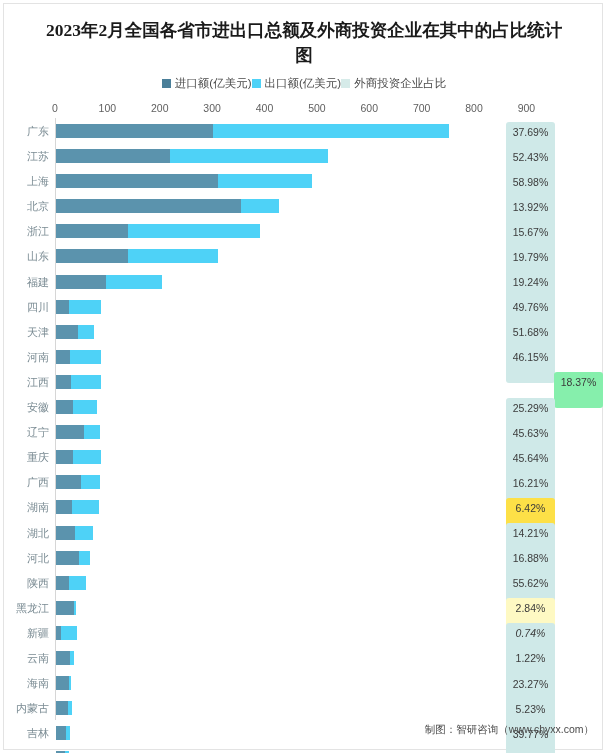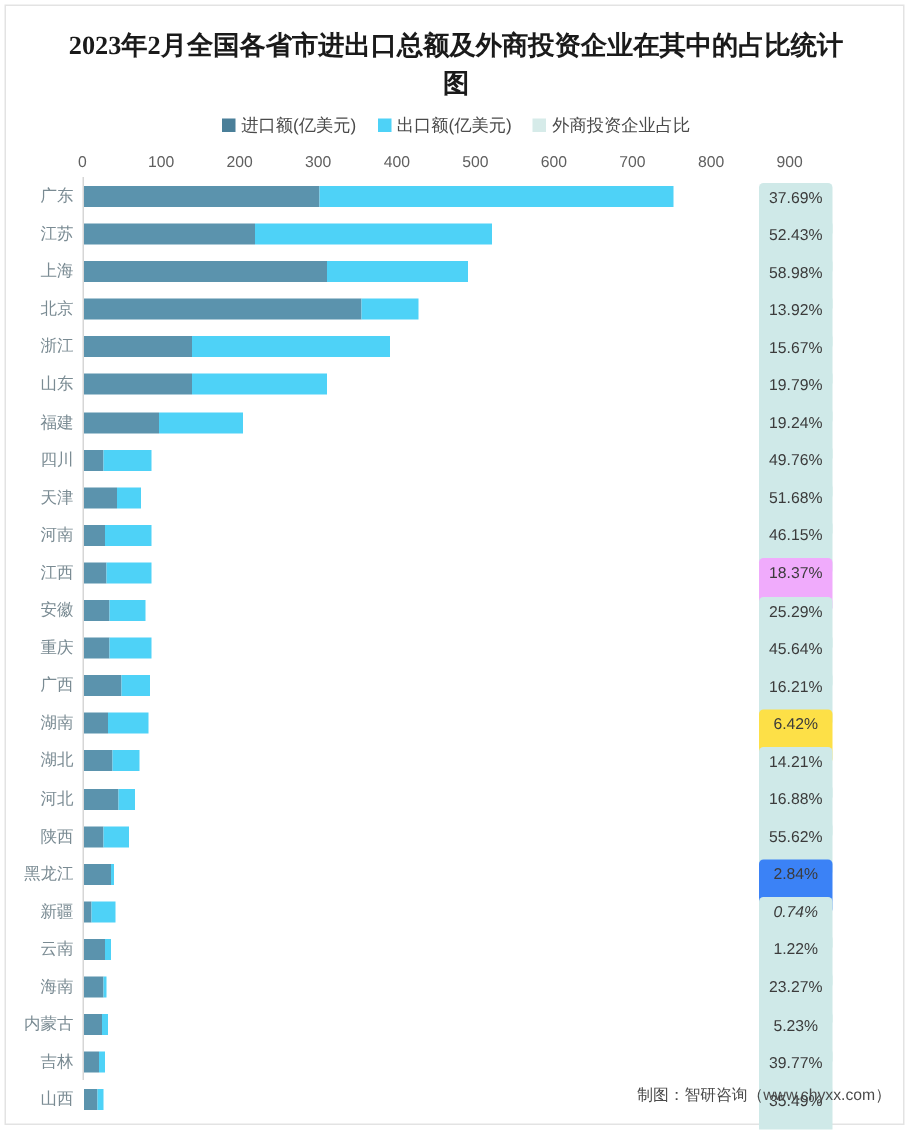--- a/index.html
+++ b/index.html
@@ -27,21 +27,20 @@
     font-size:17.5px;
     line-height:25px;
     color:#1a1a1a;
     letter-spacing:0px;
     padding:0 40px;
   }
   
   #legend {
     position:absolute; top:72px; left:0; width:600px;
     display:flex; justify-content:center; align-items:center;
-    gap:14px;
     font-size:11.5px;
     color:#4a4a4a;
   }
   .legend-item { display:flex; align-items:center; gap:4px; white-space:nowrap; }
   .legend-swatch { width:9px; height:9px; display:inline-block; }
   
   #plot {
     position:absolute;
     left:0; top:98px;
     width:600px; height:630px;
@@ -227,31 +226,39 @@
             <div class="seg-export" title="60" style="width: 31.428px; background: rgb(78, 210, 247);"></div>
           </div>
           <div class="pct-box" style="background: rgb(207, 233, 232);">46.15%</div>
         </div>
         <div class="row">
           <div class="cat-label" style="right: auto; width: 45px; left: 0px; text-align: right;">江西</div>
           <div class="bar-wrap">
             <div class="seg-import" title="28" style="width: 14.6664px; background: rgb(91, 147, 173);"></div>
             <div class="seg-export" title="58" style="width: 30.3804px; background: rgb(78, 210, 247);"></div>
           </div>
-          <div class="pct-box" style="background: #f0abfc;">18.37%</div>
+          <div class="pct-box" style="background: #86efac; margin-left: 48px;">18.37%</div>
         </div>
         <div class="row">
           <div class="cat-label" style="right: auto; width: 45px; left: 0px; text-align: right;">安徽</div>
           <div class="bar-wrap">
             <div class="seg-import" title="32" style="width: 16.7616px; background: rgb(91, 147, 173);"></div>
             <div class="seg-export" title="47" style="width: 24.6186px; background: rgb(78, 210, 247);"></div>
           </div>
           <div class="pct-box" style="background: rgb(207, 233, 232);">25.29%</div>
         </div>
         <div class="row">
+          <div class="cat-label" style="right: auto; width: 45px; left: 0px; text-align: right;">辽宁</div>
+          <div class="bar-wrap">
+            <div class="seg-import" title="53" style="width: 27.7614px; background: rgb(91, 147, 173);"></div>
+            <div class="seg-export" title="31" style="width: 16.2378px; background: rgb(78, 210, 247);"></div>
+          </div>
+          <div class="pct-box" style="background: rgb(207, 233, 232);">45.63%</div>
+        </div>
+        <div class="row">
           <div class="cat-label" style="right: auto; width: 45px; left: 0px; text-align: right;">重庆</div>
           <div class="bar-wrap">
             <div class="seg-import" title="33" style="width: 17.2854px; background: rgb(91, 147, 173);"></div>
             <div class="seg-export" title="53" style="width: 27.7614px; background: rgb(78, 210, 247);"></div>
           </div>
           <div class="pct-box" style="background: rgb(207, 233, 232);">45.64%</div>
         </div>
         <div class="row">
           <div class="cat-label" style="right: auto; width: 45px; left: 0px; text-align: right;">广西</div>
           <div class="bar-wrap">
@@ -291,21 +298,21 @@
             <div class="seg-export" title="33" style="width: 17.2854px; background: rgb(78, 210, 247);"></div>
           </div>
           <div class="pct-box" style="background: rgb(207, 233, 232); text-align: center;">55.62%</div>
         </div>
         <div class="row">
           <div class="cat-label" style="right: auto; width: 45px; left: 0px; text-align: right;">黑龙江</div>
           <div class="bar-wrap">
             <div class="seg-import" title="34" style="width: 17.8092px; background: rgb(91, 147, 173);"></div>
             <div class="seg-export" title="5" style="width: 2.619px; background: rgb(78, 210, 247);"></div>
           </div>
-          <div class="pct-box" style="background: #3b82f6;">2.84%</div>
+          <div class="pct-box" style="background: #fef9c3;">2.84%</div>
         </div>
         <div class="row">
           <div class="cat-label" style="right: auto; width: 45px; left: 0px; text-align: right;">新疆</div>
           <div class="bar-wrap">
             <div class="seg-import" title="9" style="width: 4.7142px; background: rgb(91, 147, 173);"></div>
             <div class="seg-export" title="32" style="width: 16.7616px; background: rgb(78, 210, 247);"></div>
           </div>
           <div class="pct-box" style="background: rgb(207, 233, 232); font-style: italic;">0.74%</div>
         </div>
         <div class="row">

